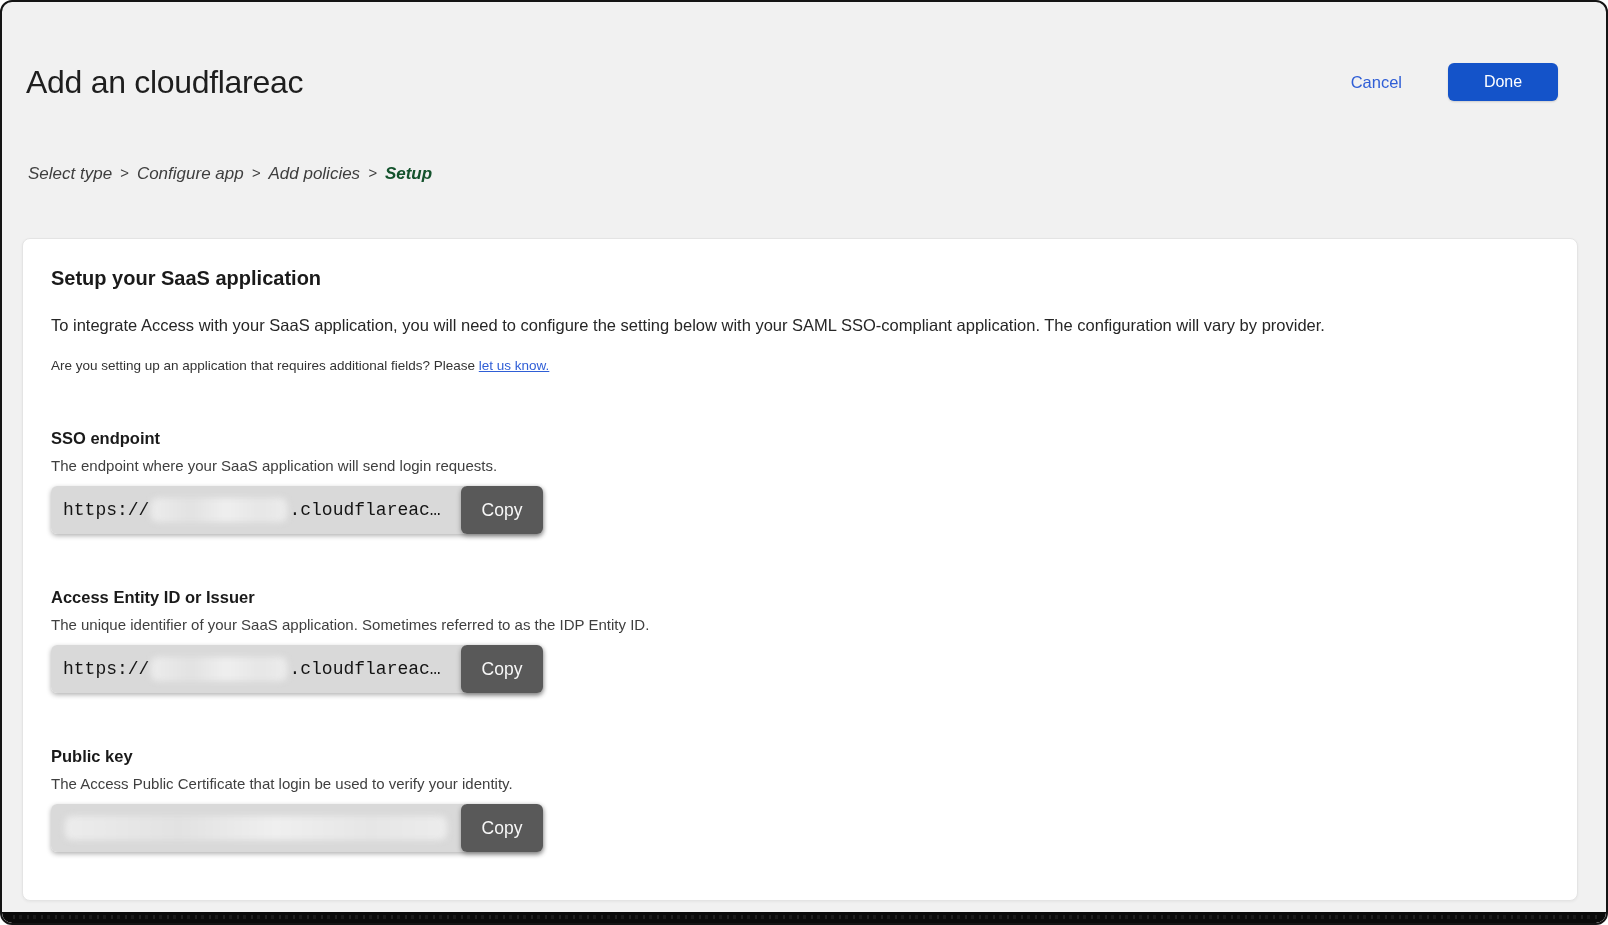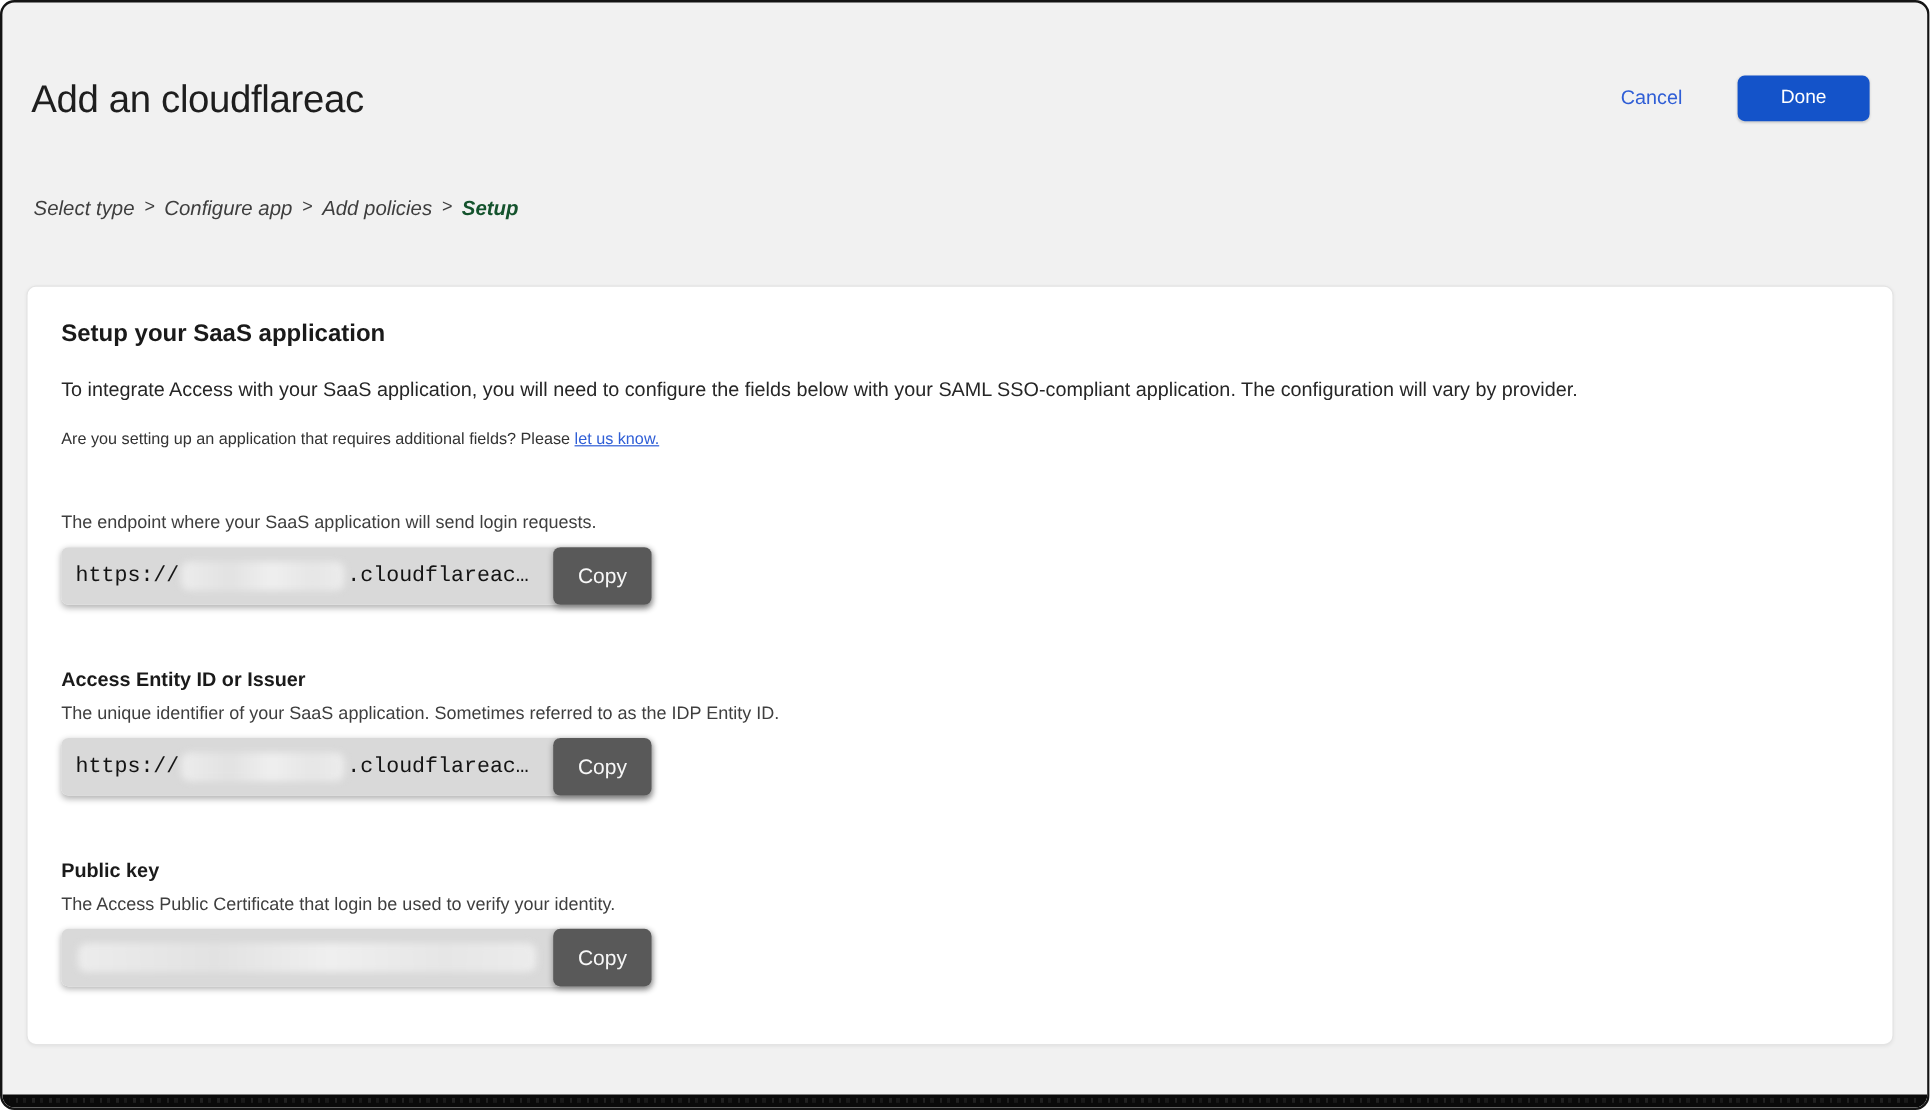--- a/index.html
+++ b/index.html
@@ -131,24 +131,25 @@
     <span class="crumb-sep">&gt;</span>
     <span class="crumb">Configure app</span>
     <span class="crumb-sep">&gt;</span>
     <span class="crumb">Add policies</span>
     <span class="crumb-sep">&gt;</span>
     <span class="crumb active">Setup</span>
   </nav>
 
   <section class="card">
     <h2 class="card-title">Setup your SaaS application</h2>
-    <p class="card-intro">To integrate Access with your SaaS application, you will need to configure the fields below with your SAML SSO-compliant application. The configuration will vary by provider.</p>
+    <p class="card-intro">To integrate Access with your SaaS application, you will need to configure the setting below with your SAML SSO-compliant application. The configuration will vary by provider.</p>
     <p class="card-note"><span>Are you setting up an application that requires additional fields? Please </span><a class="note-link">let us know.</a></p>
 
     <div class="section">
+      <h3 class="section-title">SSO endpoint</h3>
       <p class="section-desc">The endpoint where your SaaS application will send login requests.</p>
       <div class="field-group">
         <div class="field-value">
             <span>https://</span>
             <span class="redacted short"></span>
             <span>.cloudflareac…</span>
           </div>
         <button class="copy-button">Copy</button>
       </div>
     </div>

